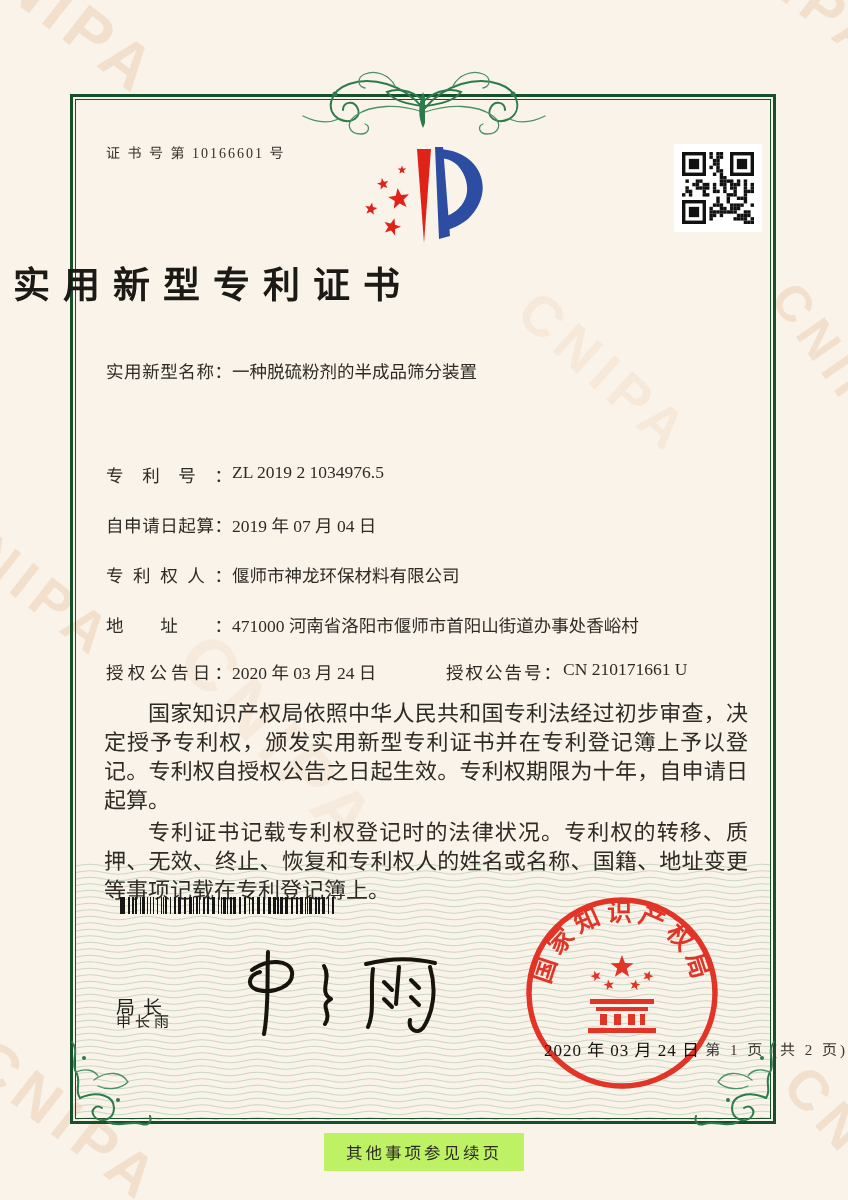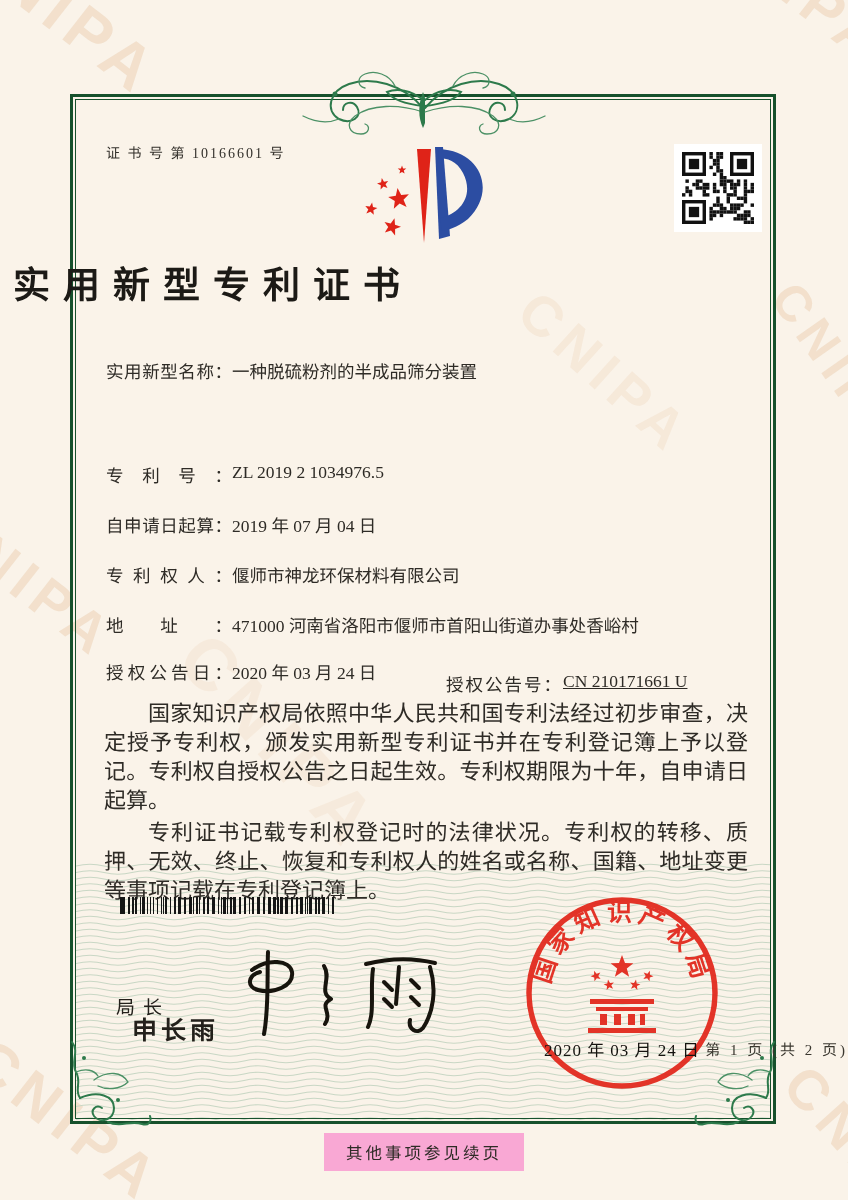--- a/index.html
+++ b/index.html
@@ -37,41 +37,41 @@
     display:flex;align-items:center;justify-content:center;}
   .title{
     position:absolute;left:0;right:0;top:255px;text-align:left;z-index:4;
     font-size:37px;font-weight:bold;letter-spacing:13px;text-indent:13px;color:#1c1a16;
   }
   
   .frow{position:absolute;left:106px;z-index:4;font-size:17.5px;white-space:nowrap;}
   .flabel{display:inline-block;width:126px;text-align:justify;text-align-last:justify;vertical-align:top;color:#2e2b26;font-family:Liberation Mono, monospace;}
   .flabel2{display:inline-block;vertical-align:top;letter-spacing:2px;color:#2e2b26;}
   .fvalue{color:#2e2b26;}
-  .grant2{position:absolute;left:340px;top:12px;text-decoration:underline;}
+  .grant2{position:absolute;left:340px;top:0;}
   
   .paras{position:absolute;left:104px;top:699px;width:644px;z-index:4;}
   .paras p{margin:0;font-size:22px;line-height:29px;text-indent:2em;text-align:justify;color:#2e2b26;}
   
   .barcode{position:absolute;left:120px;top:897px;z-index:4;}
   
   .officer-title{position:absolute;left:116px;top:992px;font-size:19px;letter-spacing:8px;z-index:4;color:#23201b;}
-  .officer-name{position:absolute;left:132px;top:1010px;font-size:25px;letter-spacing:4px;z-index:4;color:#23201b;font-weight:bold;}
+  .officer-name{position:absolute;left:116px;top:1010px;font-size:15px;letter-spacing:4px;z-index:4;color:#23201b;}
   .signature{position:absolute;left:238px;top:942px;z-index:6;}
   .signature path{fill:none;stroke:#17140d;stroke-width:4;stroke-linecap:round;stroke-linejoin:round;}
   
   .seal{position:absolute;left:522px;top:893px;z-index:5;opacity:.93;}
   .seal-date{
     position:absolute;left:522px;top:1036px;width:200px;text-align:center;z-index:6;
     font-size:17px;letter-spacing:1px;color:#15130f;
   }
   
   .page-num{position:absolute;left:0;right:0;top:1038px;text-align:right;font-size:15px;letter-spacing:3px;z-index:4;color:#3a372f;}
   .foot-note{
-    position:absolute;left:50%;transform:translateX(-50%);top:1133px;background:#f9a8d4;
+    position:absolute;left:50%;transform:translateX(-50%);top:1133px;background:#bef264;
     padding:7px 22px;font-size:16.5px;letter-spacing:3px;z-index:4;color:#2e2b26;white-space:nowrap;
   }
 </style>
 </head>
 <body>
 
 <div class="page">
 
   <div class="wm" style="left:-58px;top:-28px;font-size:64px;transform:rotate(38deg);">CNIPA</div>
   <div class="wm" style="left:688px;top:-48px;font-size:58px;transform:rotate(38deg);">CNIPA</div>

